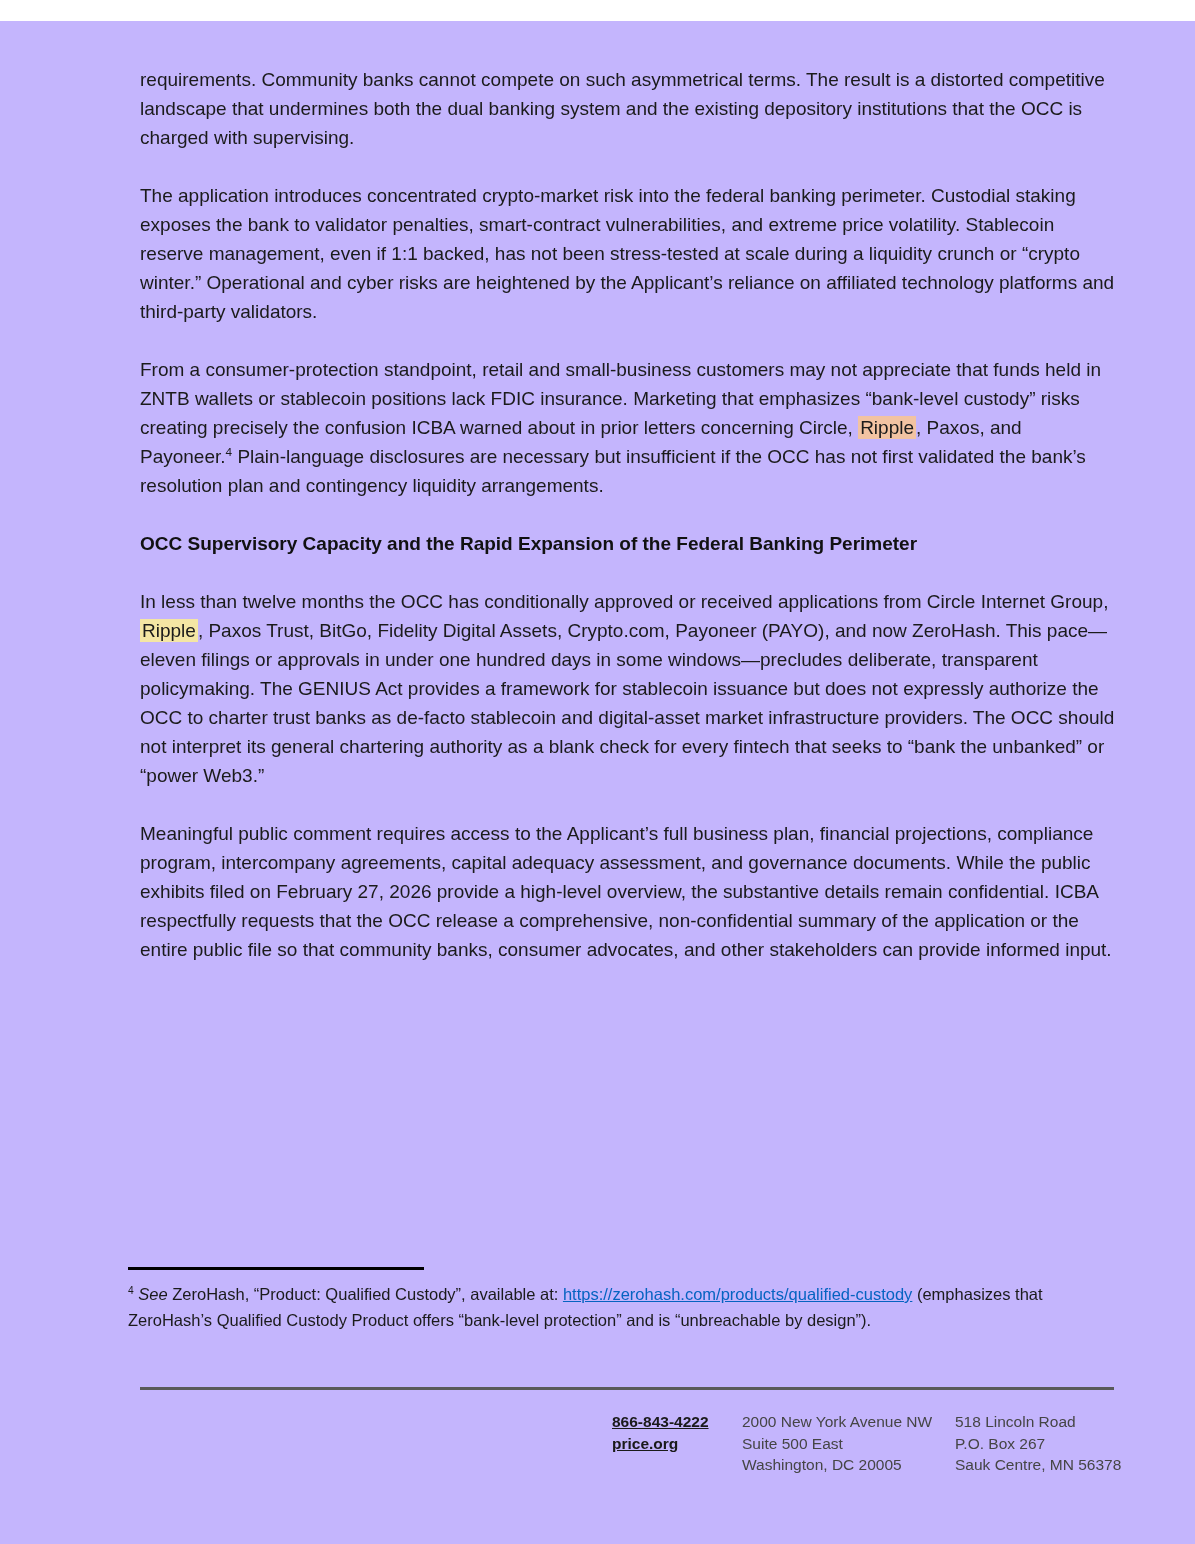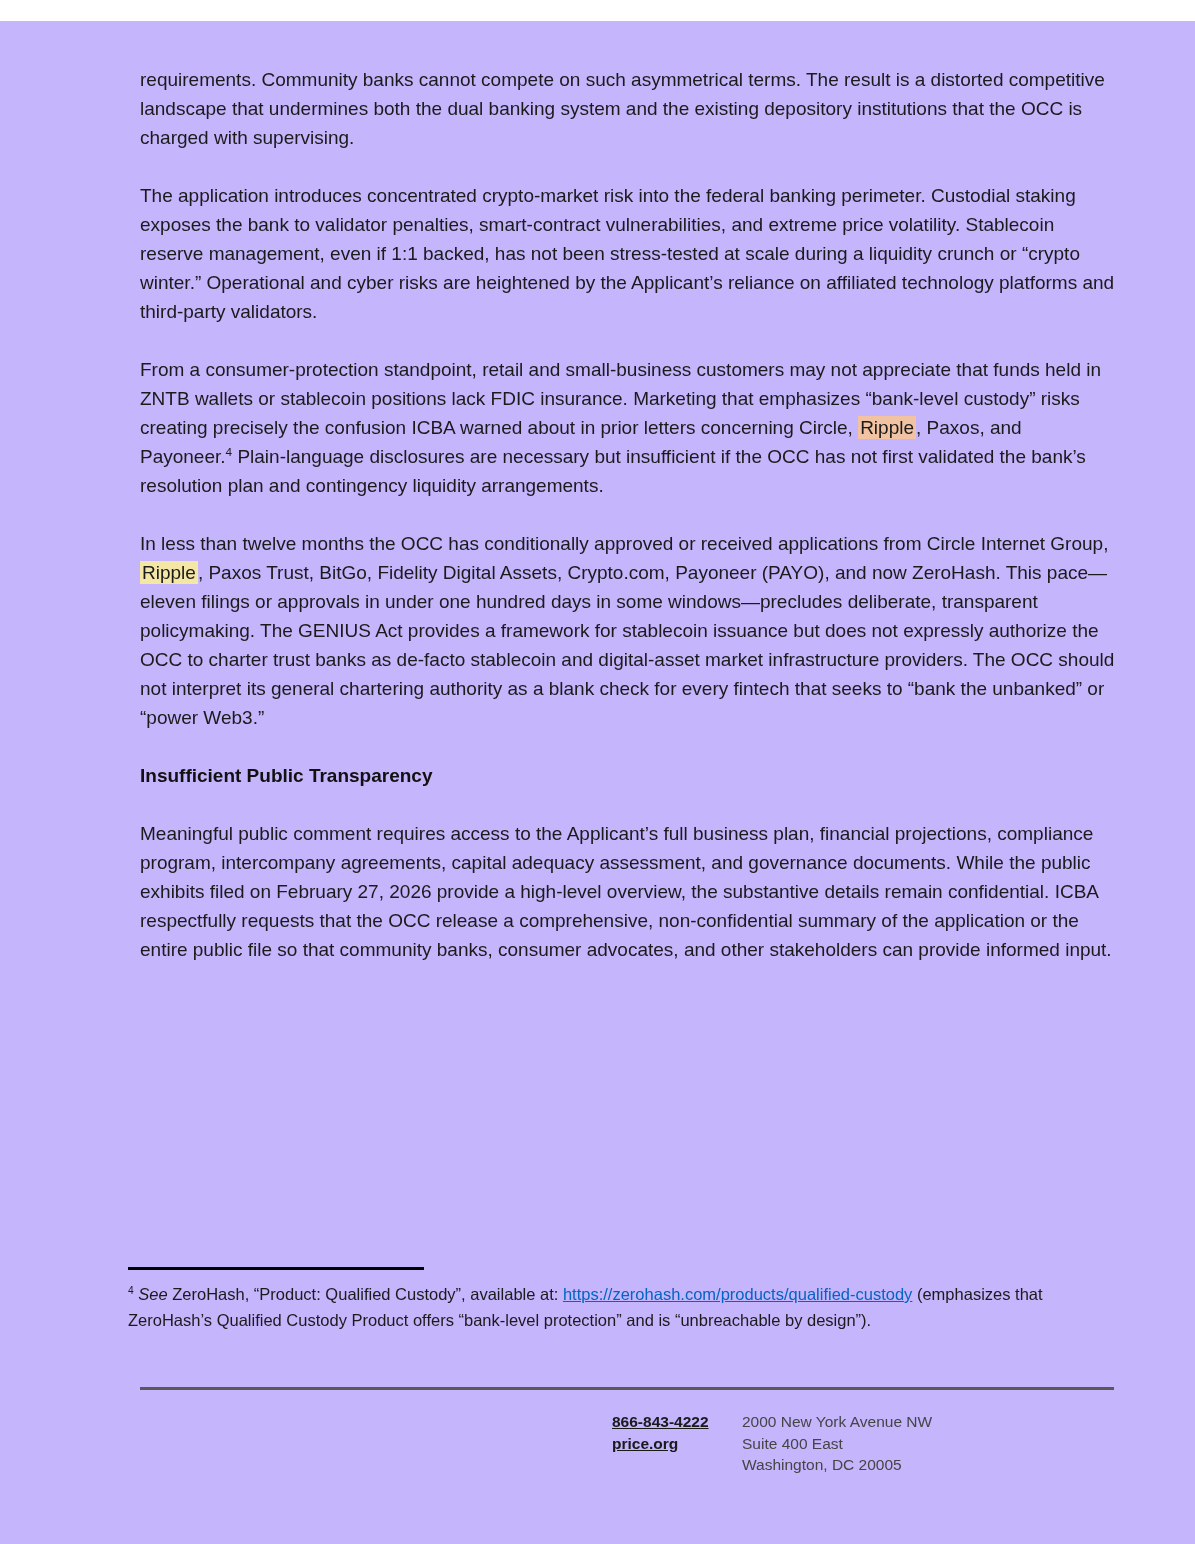--- a/index.html
+++ b/index.html
@@ -92,39 +92,44 @@
 </style>
 </head>
 <body>
 
 <div class="page">
 
   <div class="content" id="body-container">
       <p class="para"><span class="seg-normal">requirements. Community banks cannot compete on such asymmetrical terms. The result is a distorted competitive landscape that undermines both the dual banking system and the existing depository institutions that the OCC is charged with supervising.</span></p>
       <p class="para"><span class="seg-normal">The application introduces concentrated crypto-market risk into the federal banking perimeter. Custodial staking exposes the bank to validator penalties, smart-contract vulnerabilities, and extreme price volatility. Stablecoin reserve management, even if 1:1 backed, has not been stress-tested at scale during a liquidity crunch or “crypto winter.” Operational and cyber risks are heightened by the Applicant’s reliance on affiliated technology platforms and third-party validators.</span></p>
       <p class="para"><span class="seg-normal">From a consumer-protection standpoint, retail and small-business customers may not appreciate that funds held in ZNTB wallets or stablecoin positions lack FDIC insurance. Marketing that emphasizes “bank-level custody” risks creating precisely the confusion ICBA warned about in prior letters concerning Circle, </span><span class="seg-hl-orange">Ripple</span><span class="seg-normal">, Paxos, and Payoneer.</span><span class="seg-sup">4</span><span class="seg-normal"> Plain-language disclosures are necessary but insufficient if the OCC has not first validated the bank’s resolution plan and contingency liquidity arrangements.</span></p>
+      <h2 class="heading"><span class="seg-normal">OCC Supervisory Capacity and the Rapid Expansion of the Federal Banking Perimeter</span></h2>
       <p class="para"><span class="seg-normal">In less than twelve months the OCC has conditionally approved or received applications from Circle Internet Group, </span><span class="seg-hl-yellow">Ripple</span><span class="seg-normal">, Paxos Trust, BitGo, Fidelity Digital Assets, Crypto.com, Payoneer (PAYO), and now ZeroHash. This pace—eleven filings or approvals in under one hundred days in some windows—precludes deliberate, transparent policymaking. The GENIUS Act provides a framework for stablecoin issuance but does not expressly authorize the OCC to charter trust banks as de-facto stablecoin and digital-asset market infrastructure providers. The OCC should not interpret its general chartering authority as a blank check for every fintech that seeks to “bank the unbanked” or “power Web3.”</span></p>
-      <h2 class="heading"><span class="seg-normal">Insufficient Public Transparency</span></h2>
       <p class="para"><span class="seg-normal">Meaningful public comment requires access to the Applicant’s full business plan, financial projections, compliance program, intercompany agreements, capital adequacy assessment, and governance documents. While the public exhibits filed on February 27, 2026 provide a high-level overview, the substantive details remain confidential. ICBA respectfully requests that the OCC release a comprehensive, non-confidential summary of the application or the entire public file so that community banks, consumer advocates, and other stakeholders can provide informed input.</span></p>
     </div>
 
   <div class="footnote">
     <div class="footnote-separator"></div>
     <p><span class="seg-sup">4</span><span class="seg-normal"> </span><span class="seg-italic">See</span><span class="seg-normal"> ZeroHash, “Product: Qualified Custody”, available at: </span><a class="seg-link" href="#">https://zerohash.com/products/qualified-custody</a><span class="seg-normal"> (emphasizes that ZeroHash’s Qualified Custody Product offers “bank-level protection” and is “unbreachable by design”).</span></p>
   </div>
 
   <div class="footer-rule"></div>
 
   <div class="footer-col footer-contact">
     <div>866-843-4222</div>
     <div>price.org</div>
   </div>
 
   <div class="footer-col footer-addr-dc">
     <div>2000 New York Avenue NW</div>
-    <div>Suite 400 East</div>
+    <div>Suite 500 East</div>
     <div>Washington, DC 20005</div>
   </div>
 
+  <div class="footer-col footer-addr-mn">
+    <div>518 Lincoln Road</div>
+    <div>P.O. Box 267</div>
+    <div>Sauk Centre, MN 56378</div>
+  </div>
 
   <div class="bottom-bar"></div>
 
 </div>
 
 </body></html>

